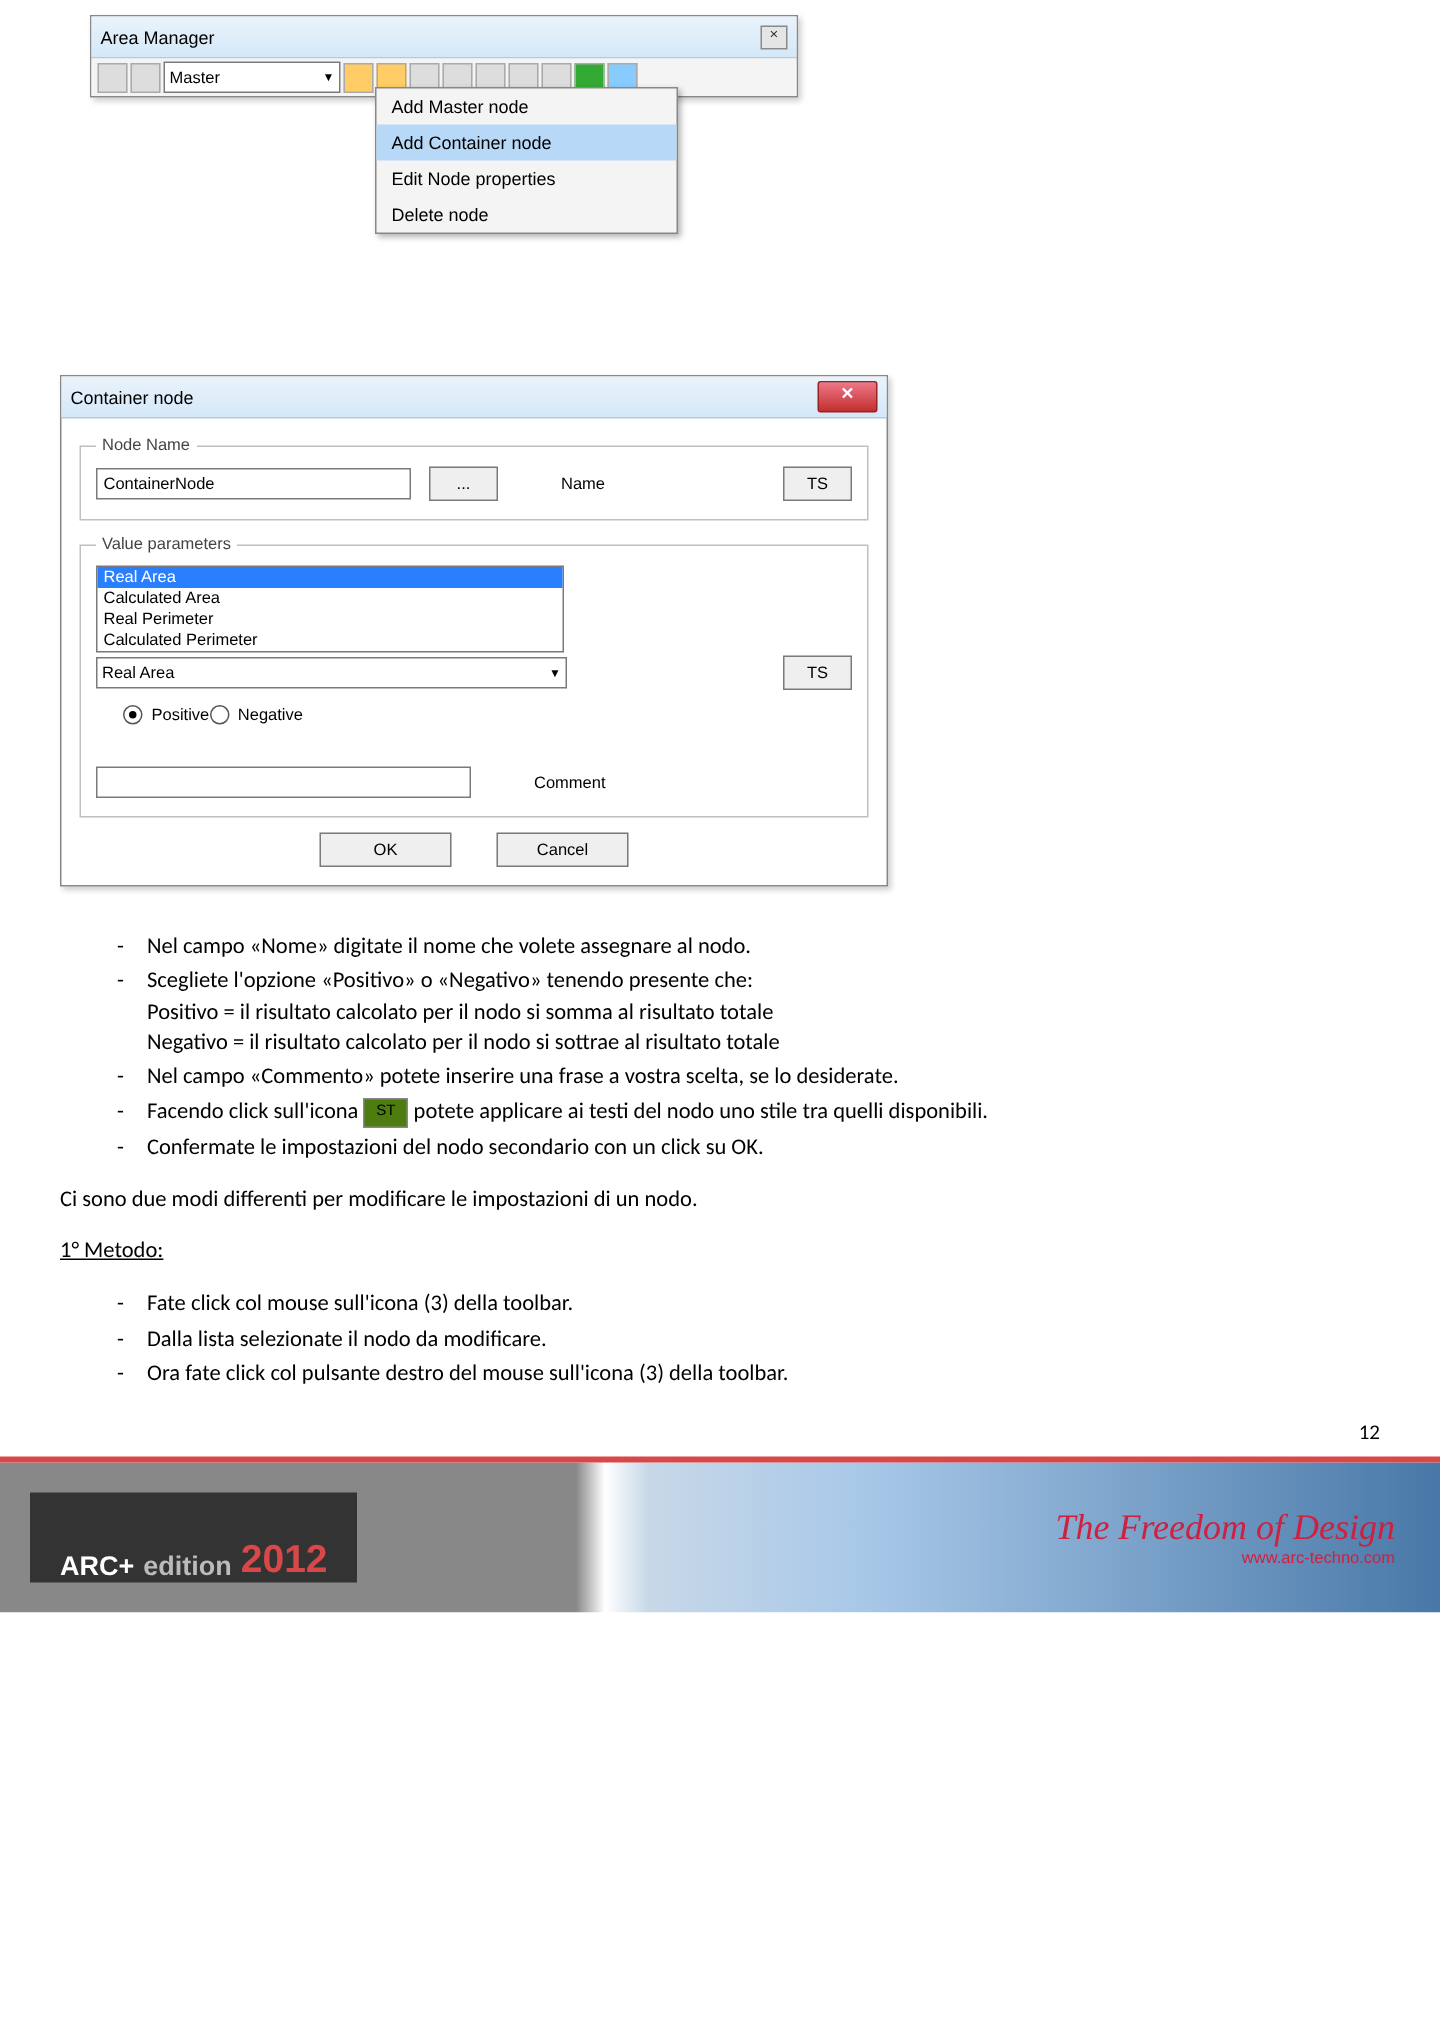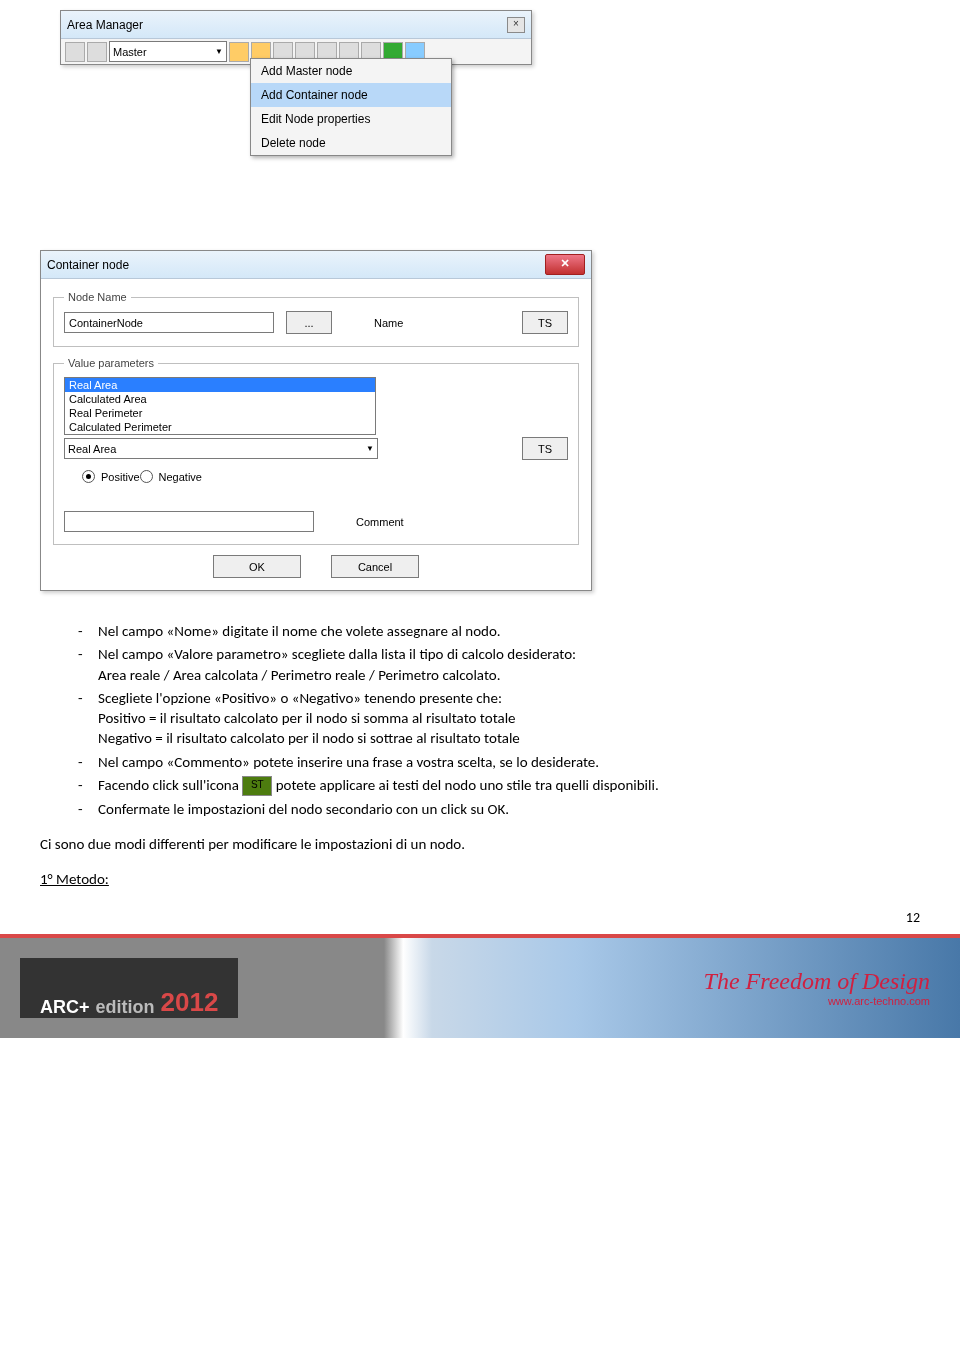--- a/index.html
+++ b/index.html
@@ -372,42 +372,43 @@
       <div class="btn" style="min-width:70px;">OK</div>
       <div class="btn" style="min-width:70px;">Cancel</div>
     </div>
   </div>
 </div>
 
 
 <div class="content">
   <ul class="dash">
     <li>Nel campo «Nome» digitate il nome che volete assegnare al nodo.</li>
-    <li>
-      <span>Nel campo «Valore parametro» scegliete dalla lista il tipo di calcolo desiderato:</span><br>
-      <span>Area reale / Area calcolata / Perimetro reale / Perimetro calcolato.</span>
-    </li>
     <li>
       <span>Scegliete l'opzione «Positivo» o «Negativo» tenendo presente che:</span><br>
       <span>Positivo = il risultato calcolato per il nodo si somma al risultato totale</span><br>
       <span>Negativo = il risultato calcolato per il nodo si sottrae al risultato totale</span>
     </li>
     <li>Nel campo «Commento» potete inserire una frase a vostra scelta, se lo desiderate.</li>
     <li>
       <span>Facendo click sull'icona </span>
       <span class="inline-icon">ST</span>
       <span> potete applicare ai testi del nodo uno stile tra quelli disponibili.</span>
     </li>
     <li>Confermate le impostazioni del nodo secondario con un click su OK.</li>
   </ul>
 
   <div>Ci sono due modi differenti per modificare le impostazioni di un nodo.</div>
 
   <p class="u" style="margin-top:14px;">1° Metodo:</p>
 
+  <ul class="dash">
+    <li>Fate click col mouse sull'icona (3) della toolbar.</li>
+    <li>Dalla lista selezionate il nodo da modificare.</li>
+    <li>Ora fate click col pulsante destro del mouse sull'icona (3) della toolbar.</li>
+  </ul>
 </div>
 
 </div>
 
 <div class="pagenum">12</div>
 
 <div class="footer">
   <div class="footer-left">
     <span>ARC+</span>
     <span style="color:#bbb;margin:0 6px;">edition</span>

